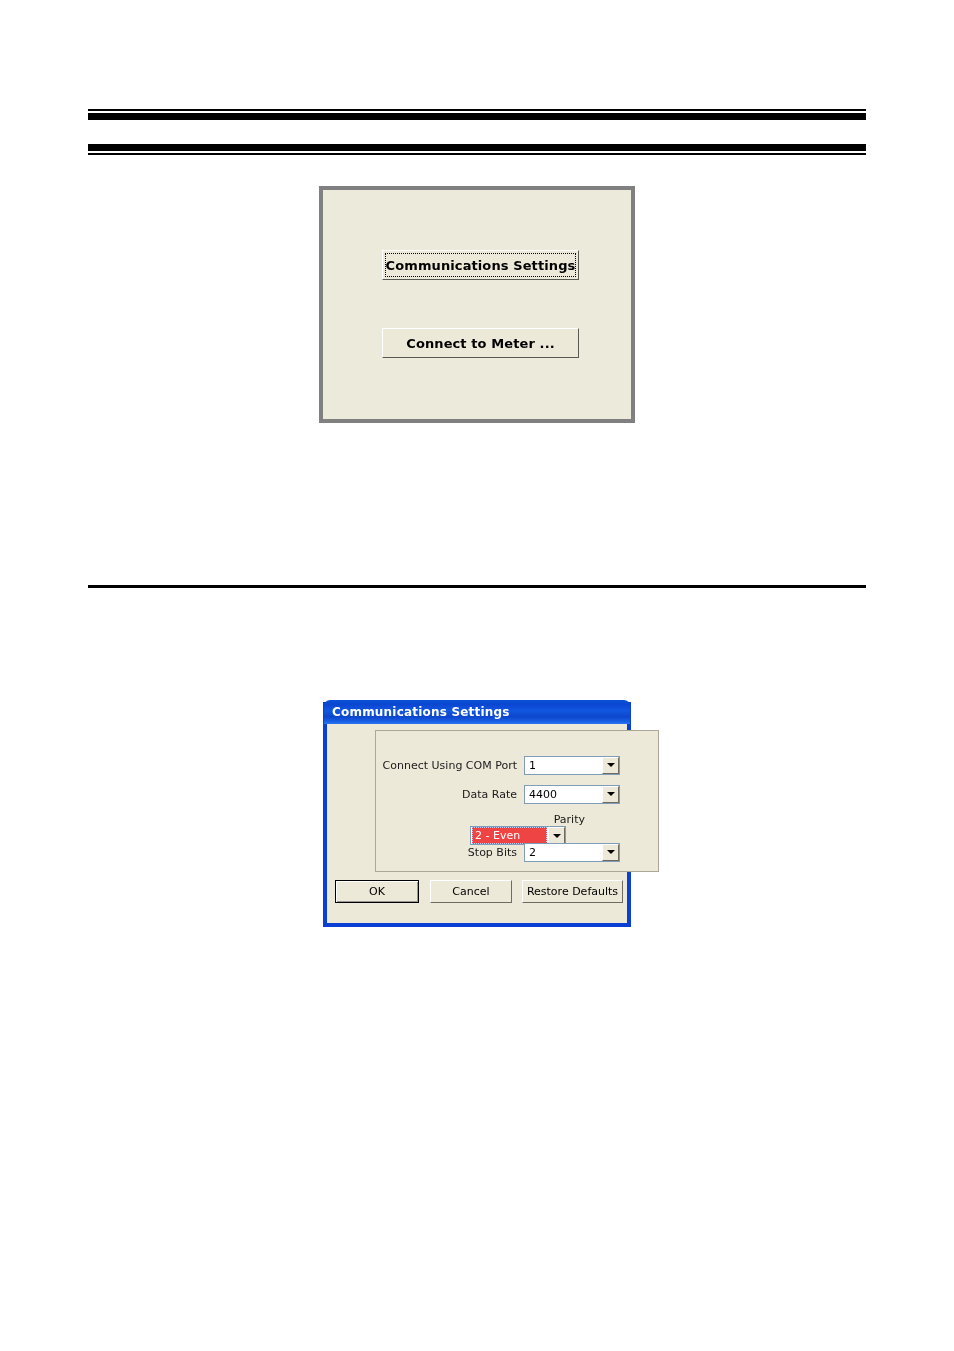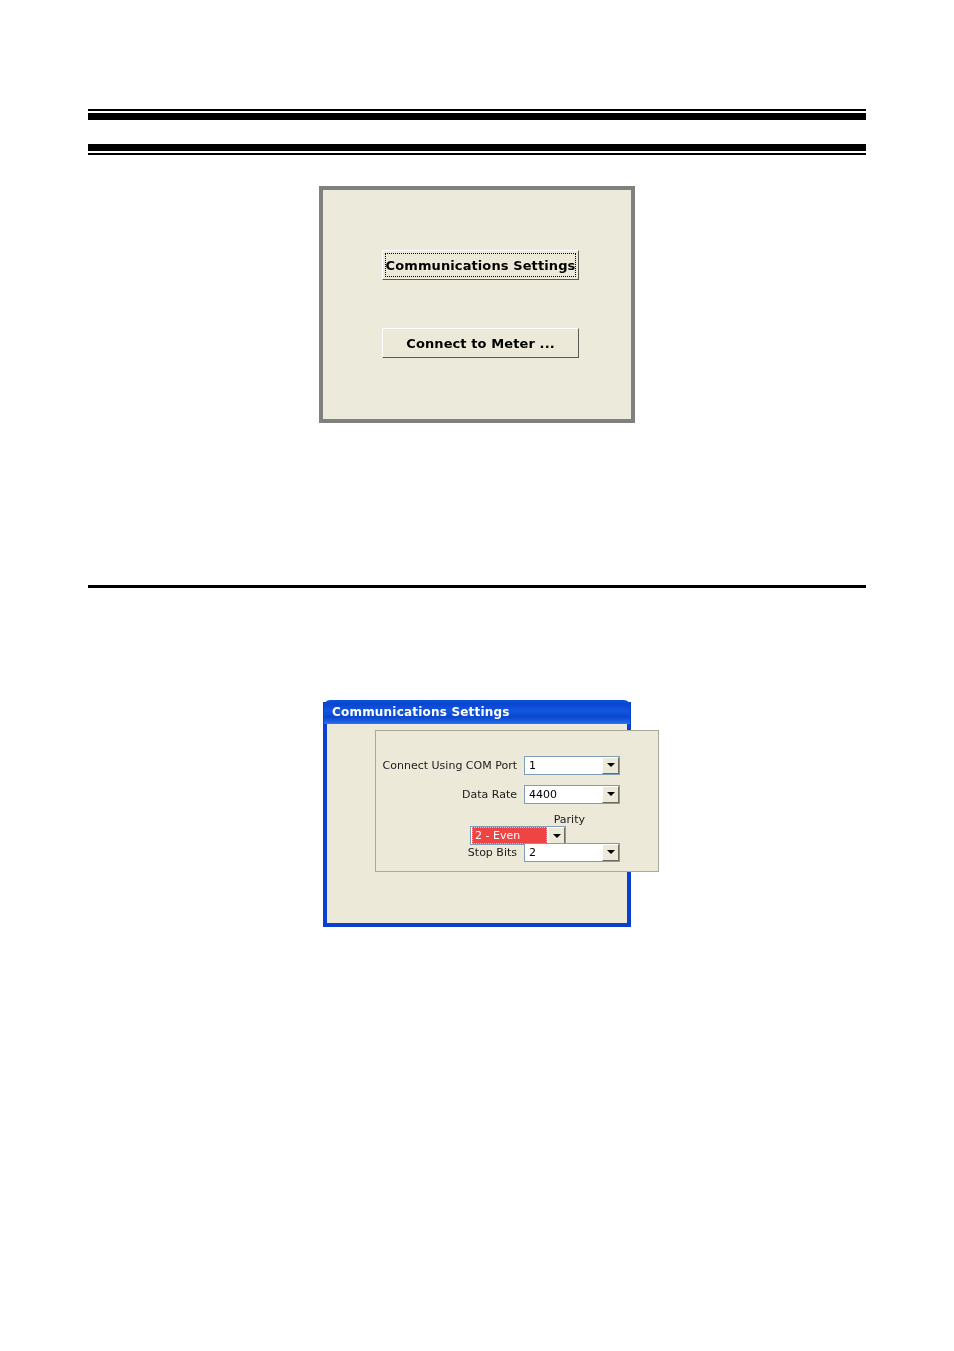--- a/index.html
+++ b/index.html
@@ -342,17 +342,28 @@
           <span class="combo">
             <span class="combo-value">2</span>
             <span class="combo-arrow">
               <span class="tri"></span>
             </span>
           </span>
         </div>
 
       </div>
 
+      <div id="comm-buttons">
+        <div class="dlg-btn default" id="dlg-btn-0">
+          <span>OK</span>
+        </div>
+        <div class="dlg-btn" id="dlg-btn-1">
+          <span>Cancel</span>
+        </div>
+        <div class="dlg-btn" id="dlg-btn-2">
+          <span>Restore Defaults</span>
+        </div>
+      </div>
 
     </div>
   </div>
 
 </div>
 
 </body></html>

